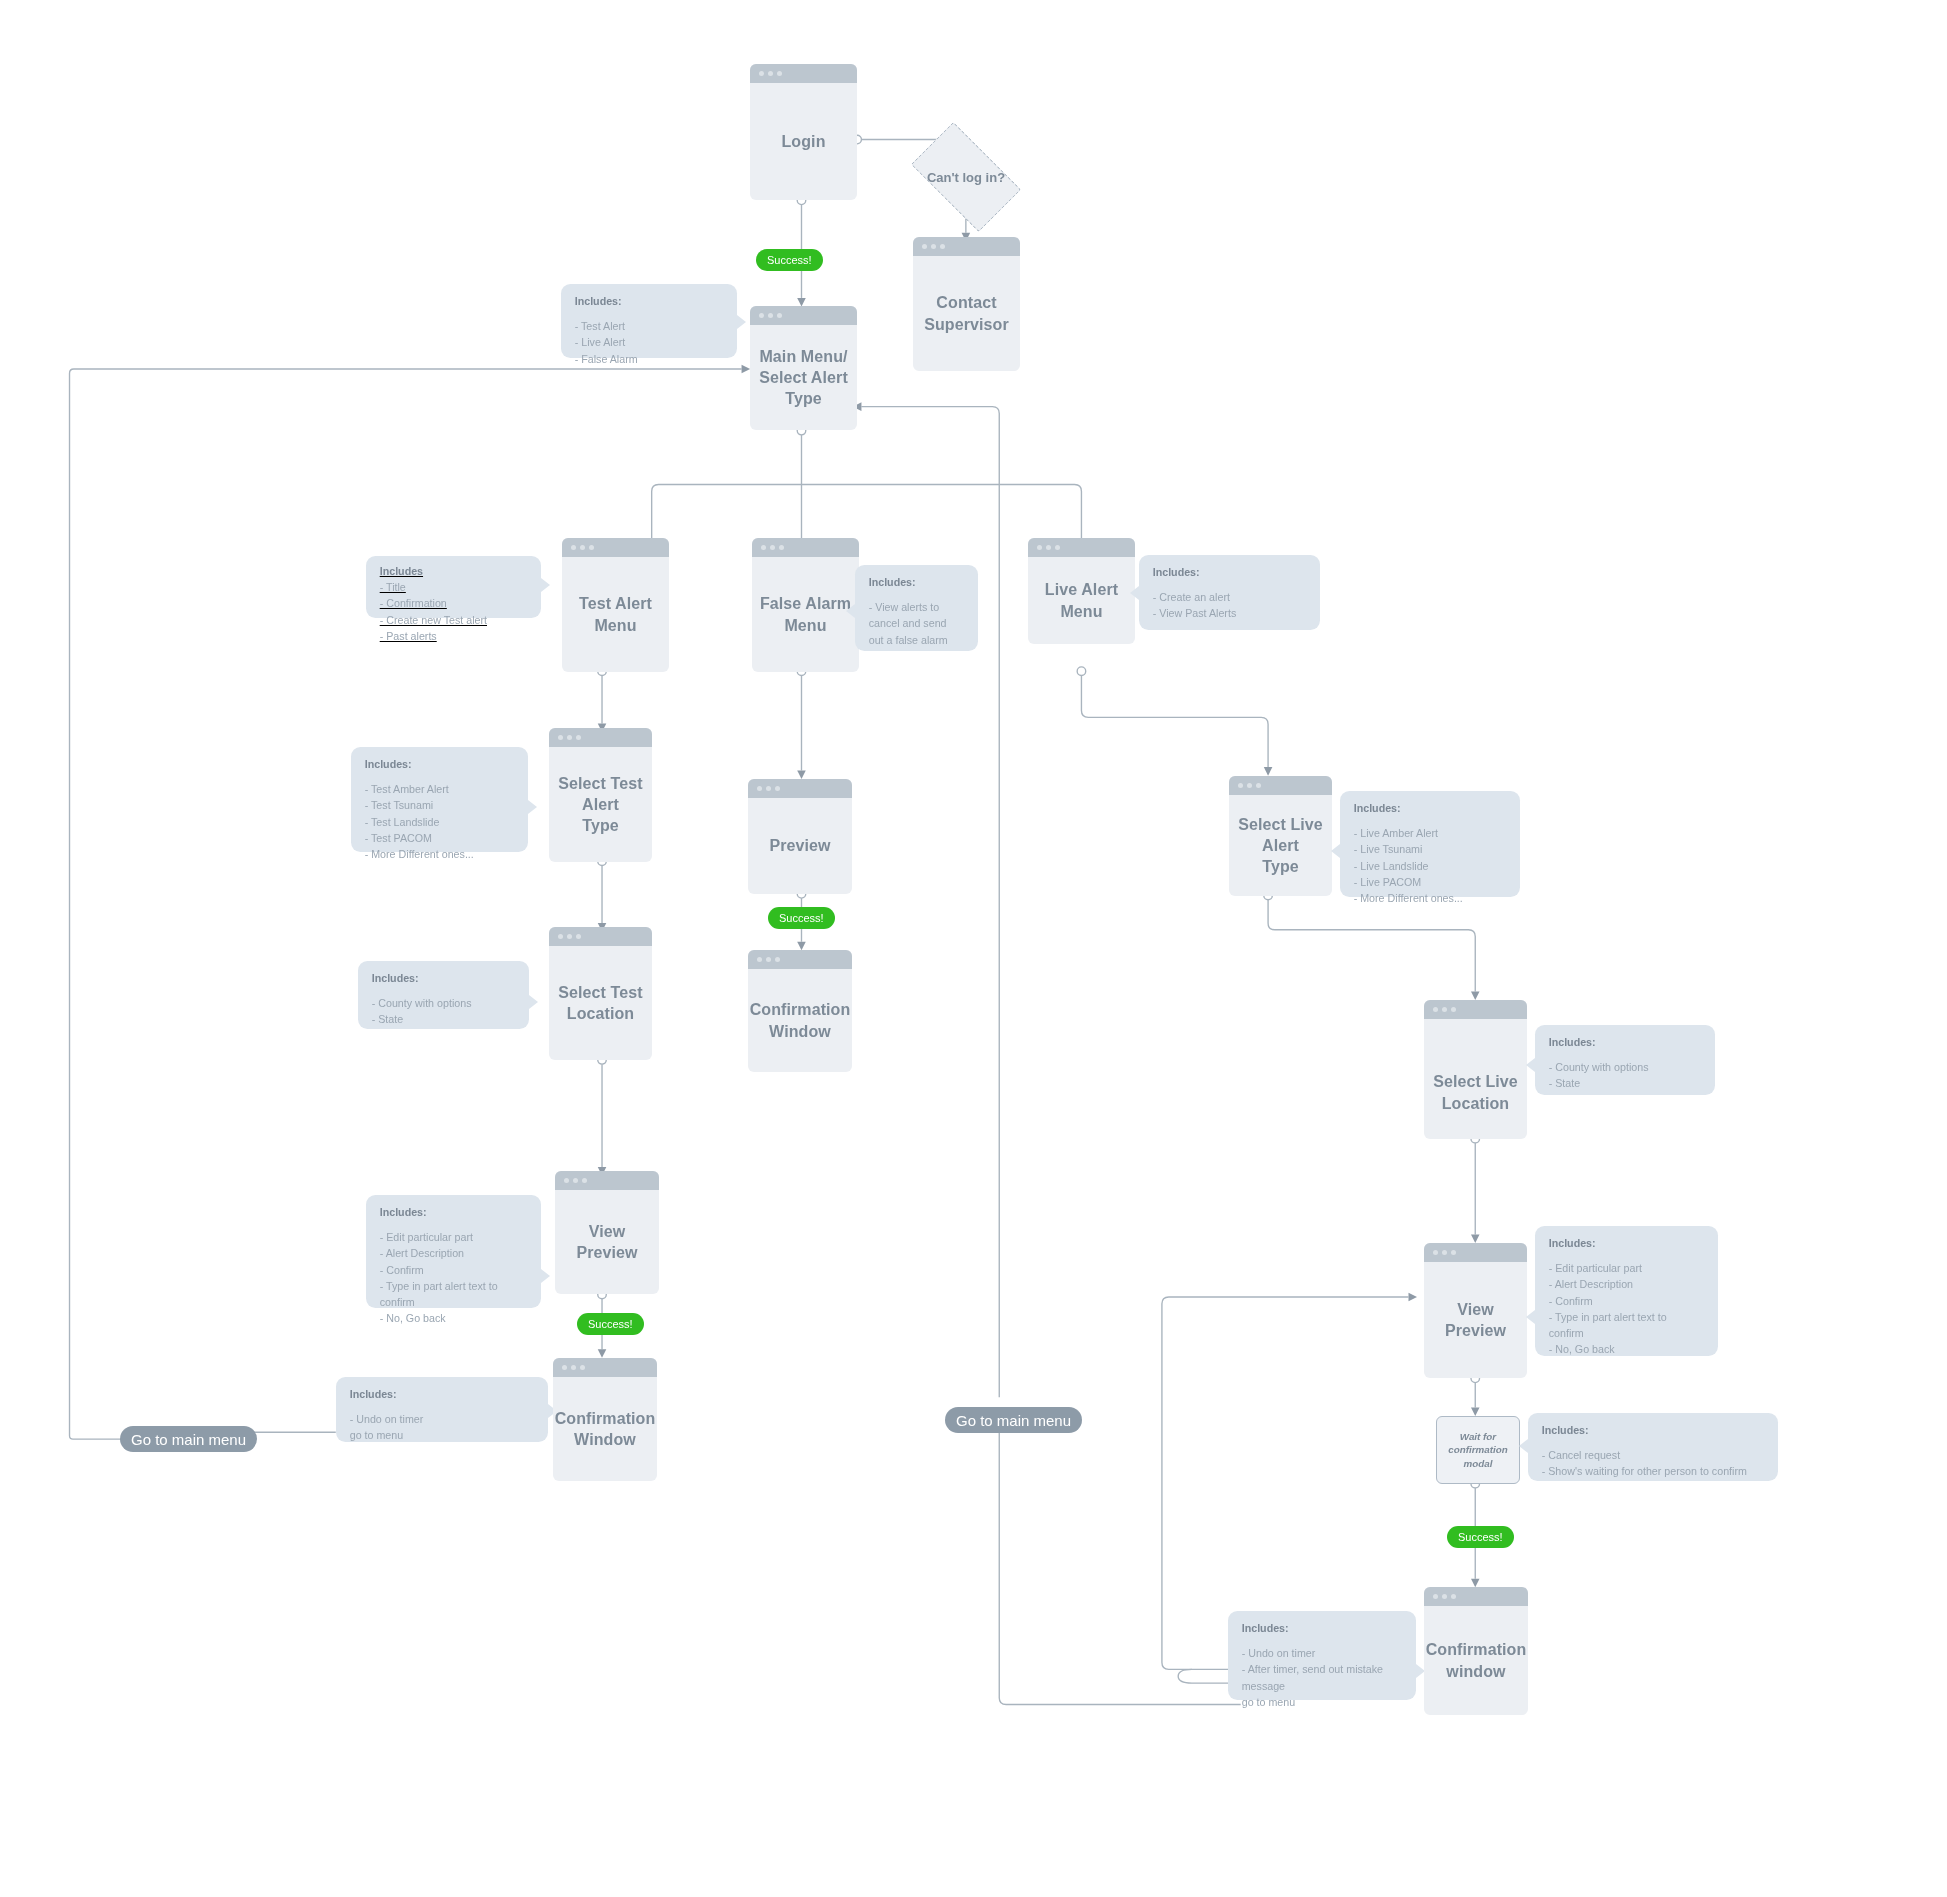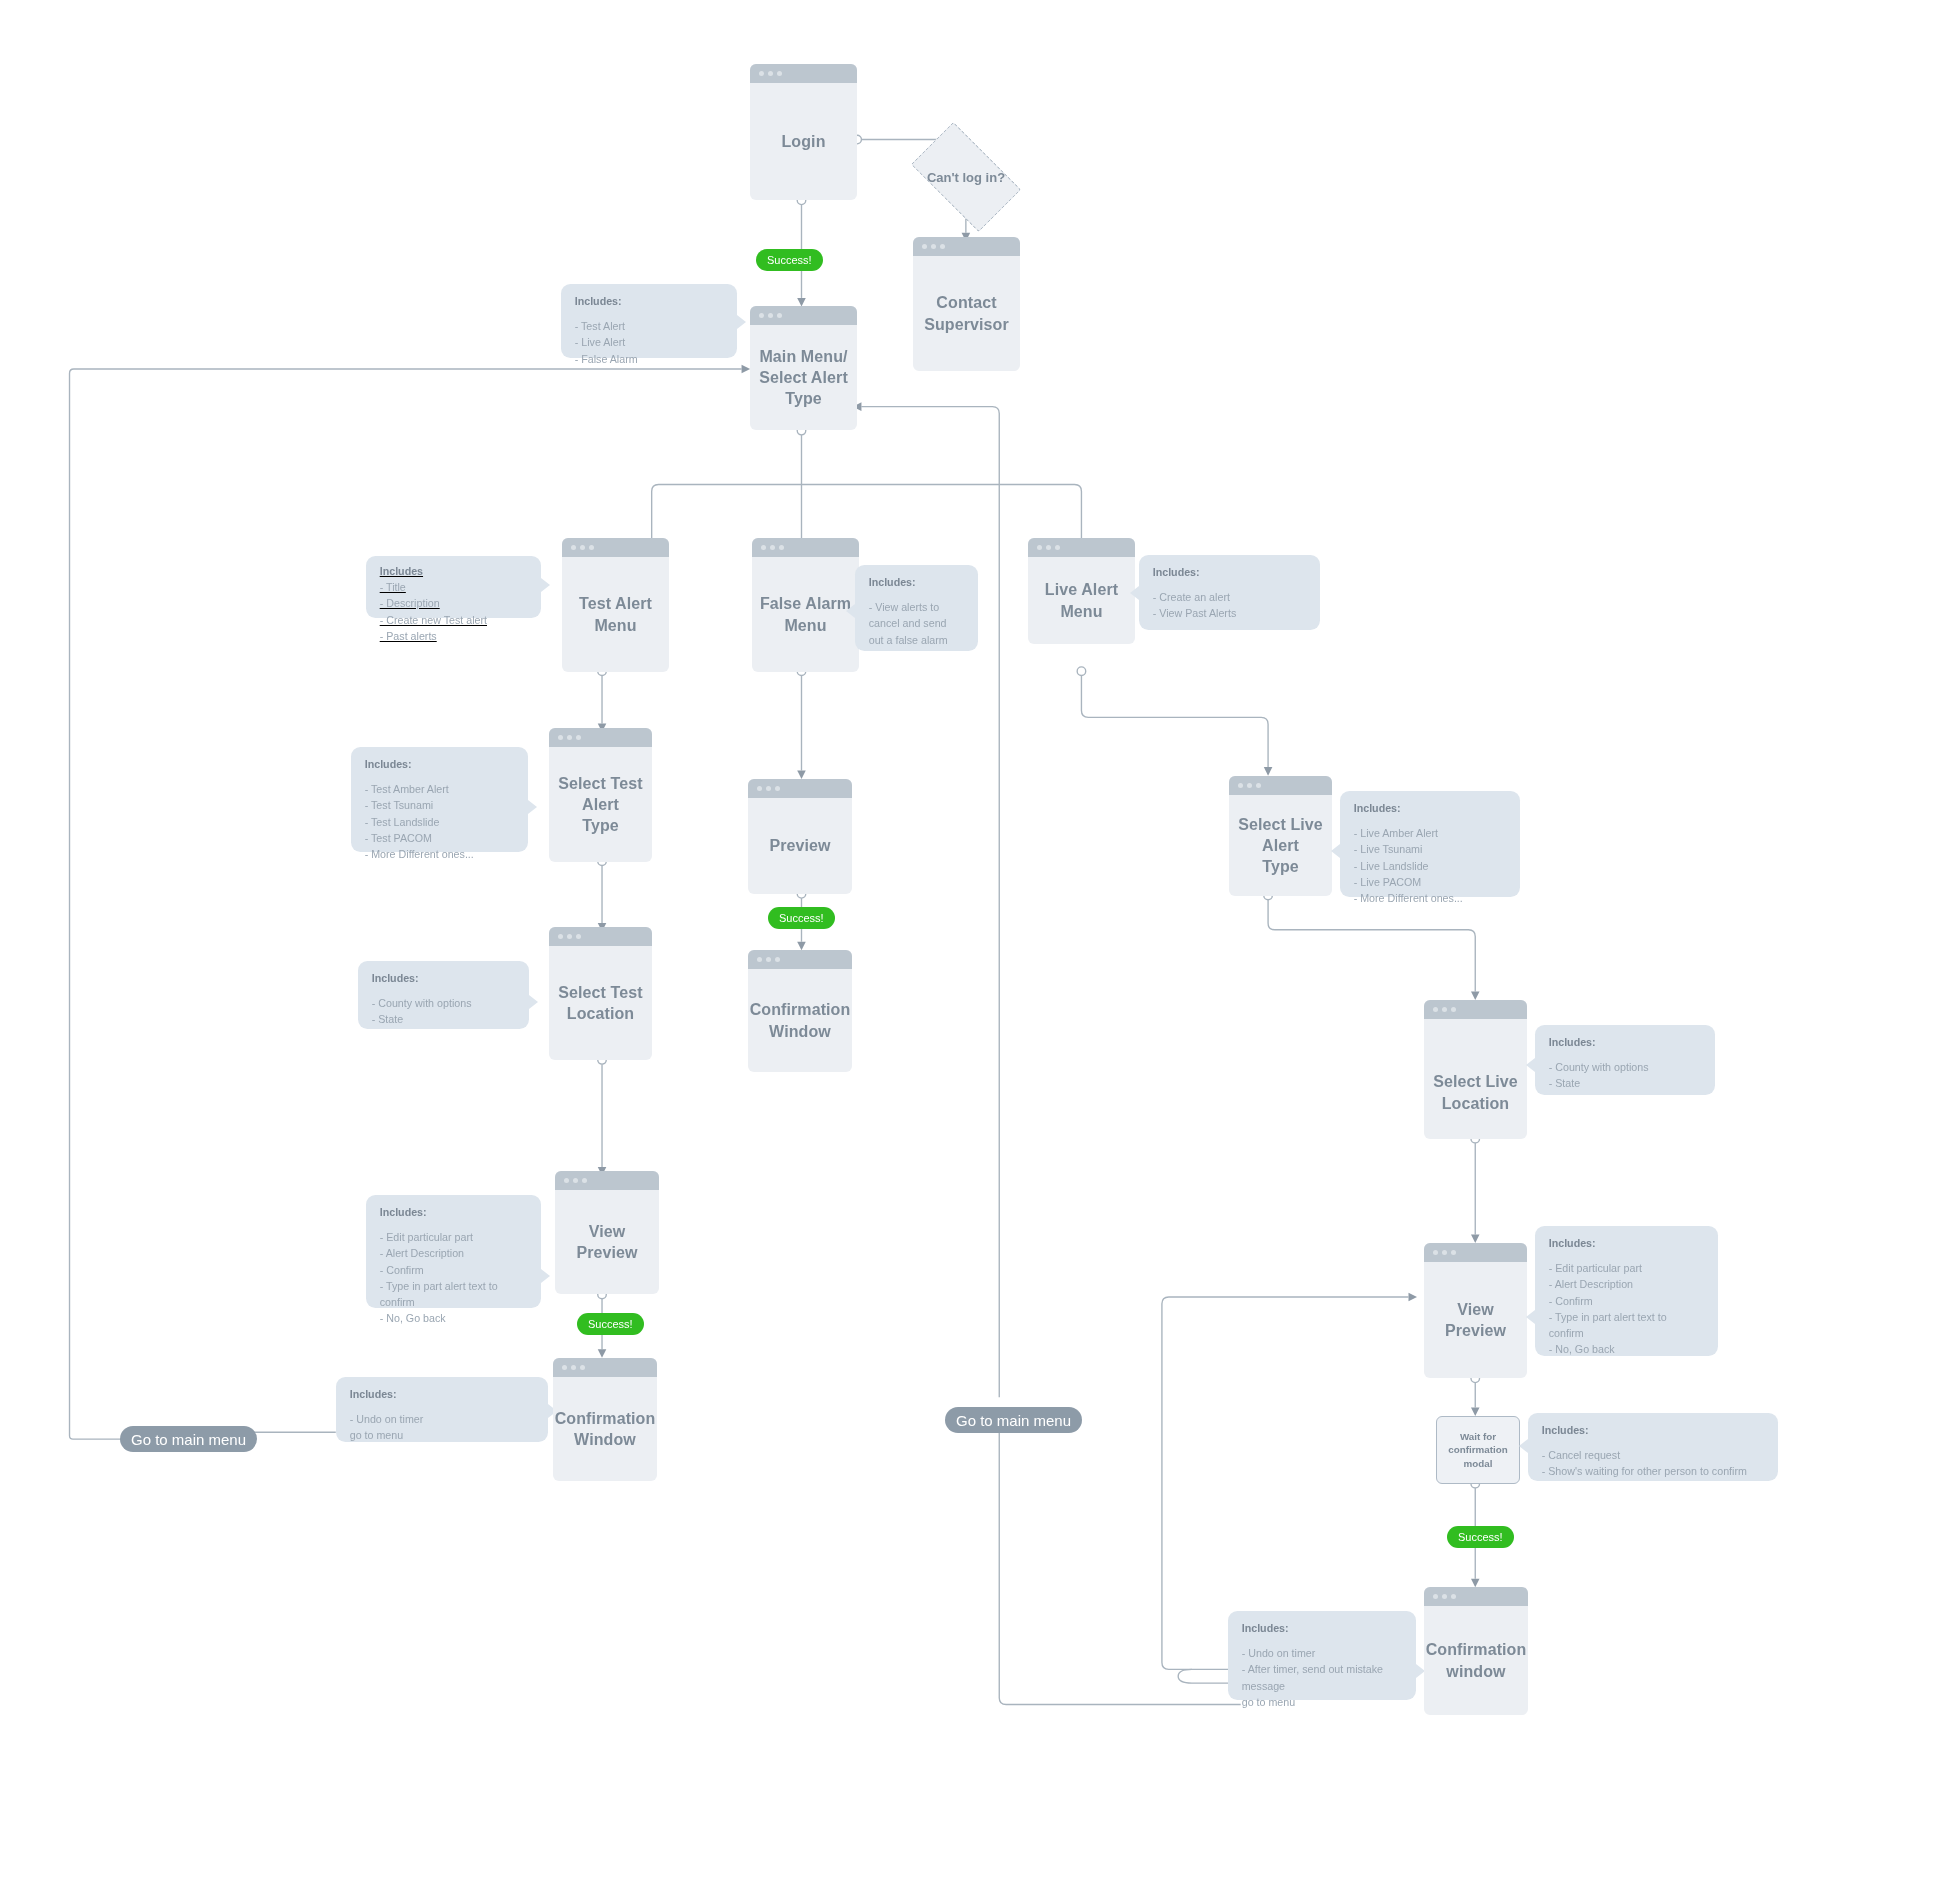--- a/index.html
+++ b/index.html
@@ -64,20 +64,21 @@
     align-items: center;
     justify-content: center;
     padding: 3.4px 5.1px;
   }
   .modal-node .label {
     font-size: 9.8px;
     font-weight: bold;
     color: #7d8a97;
     text-align: center;
     line-height: 1.34;
+    font-style: italic;
   }
   
   .note {
     position: absolute;
     background: #dde5ed;
     border-radius: 9.4px;
     padding: 11px 13.7px 13px 13.7px;
   }
   .note .note-title {
     font-size: 10.7px;
@@ -290,21 +291,21 @@
     <div class="body">
       <div class="label" style="white-space:pre-line;">Main Menu/
 Select Alert Type</div>
     </div>
   </div>
 
 
   <div class="note" style="left:366px; top:556px; width:175px; height:62px; padding-top:8.6px;text-decoration:underline;">
     <div class="note-title tight">Includes</div>
     <div class="note-list">- Title
-- Description
+- Confirmation
 - Create new Test alert
 - Past alerts</div>
     <div class="ptr right" style="top:22px;"></div>
   </div>
 
   <div class="screen" style="left:562px; top:538px; width:107px; height:134px;">
     <div class="titlebar">
         <i></i>
         <i></i>
         <i></i>

